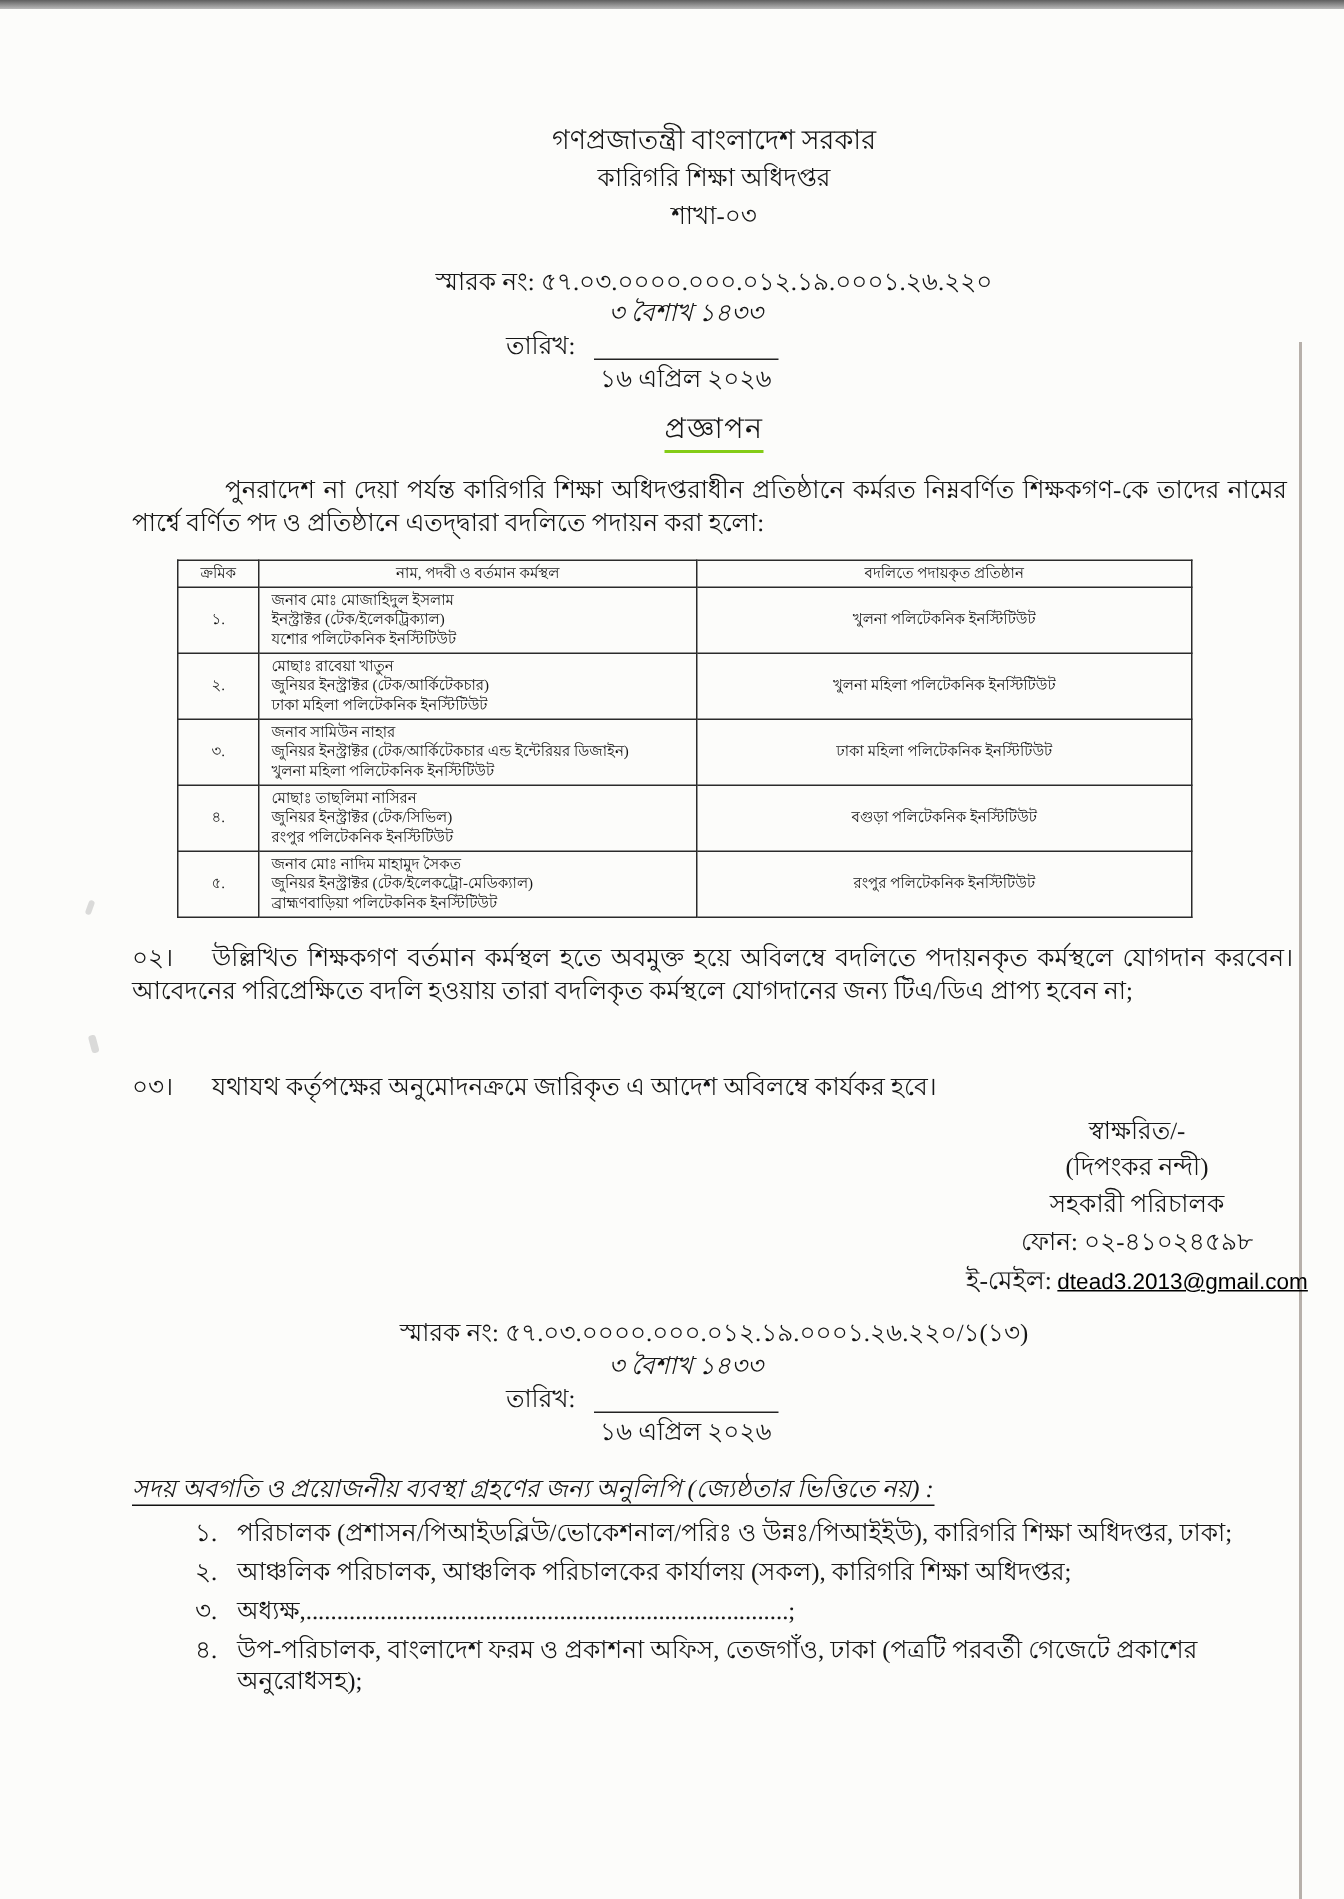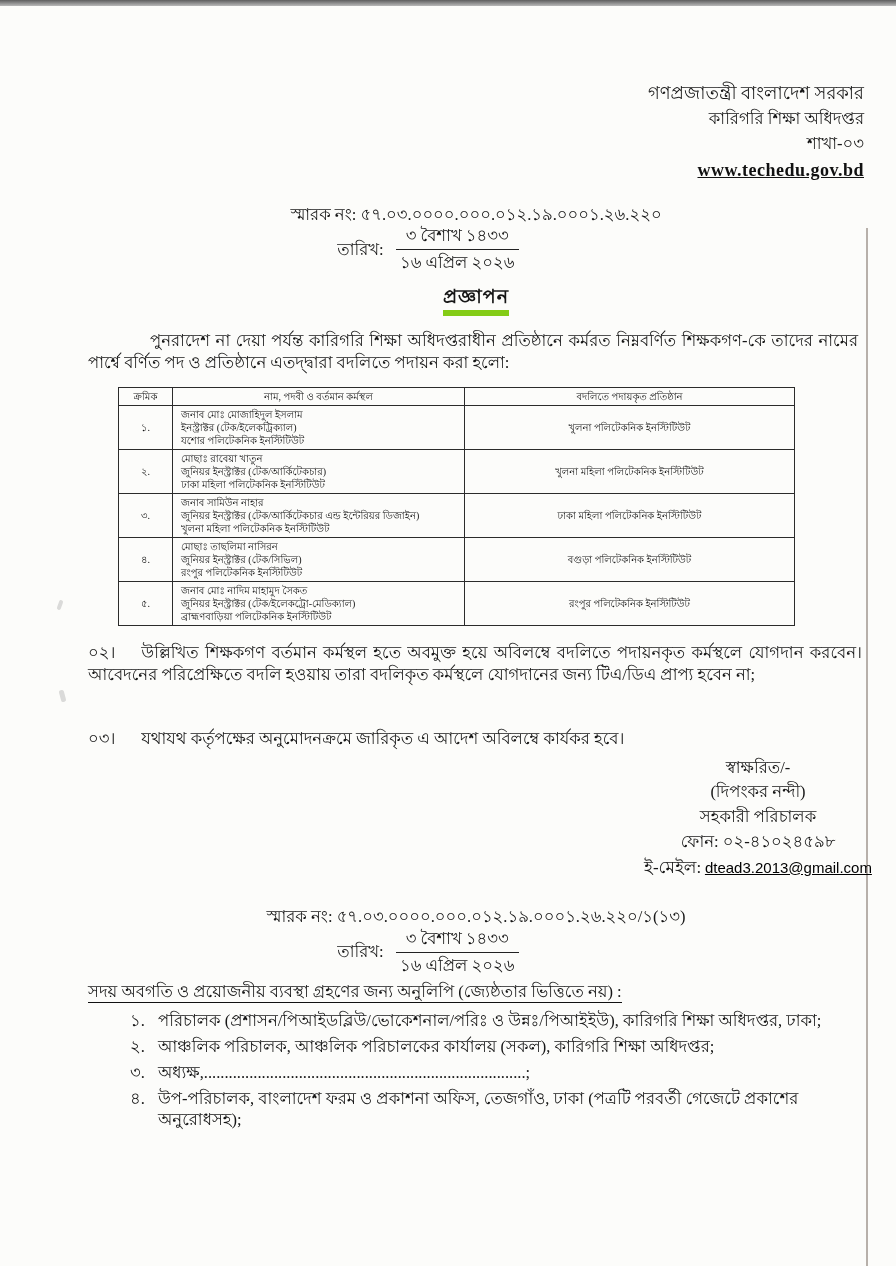--- a/index.html
+++ b/index.html
@@ -25,43 +25,43 @@
     position: absolute; top: 228px; bottom: 0; right: 28px; width: 2px;
     background: #b7b0aa;
   }
   .smudge { position: absolute; background: #9a9a9a; opacity: .35; border-radius: 2px; }
   .smudge1 { left: 58px; top: 600px; width: 4px; height: 10px; transform: rotate(20deg); }
   .smudge2 { left: 60px; top: 690px; width: 5px; height: 12px; transform: rotate(-15deg); }
 
   .content { position: relative; padding: 80px 32px 0 88px; }
 
   
-  .doc-header { text-align: right; }
+  .doc-header { text-align: center; }
   .doc-header div { line-height: 1.5; }
   .hdr-govt { font-size: 18px; }
   .hdr-site a, .link { color: #111; font-weight: bold; text-decoration: underline; }
   .hdr-site { font-size: 18px; letter-spacing: .5px; }
 
   
   .memo-row {
     display: flex; justify-content: space-between; align-items: center;
     margin-top: 20px;
     flex-direction: column;
   }
   .memo-no { font-size: 16.5px; }
   .date-block { display: flex; align-items: center; gap: 12px; margin-right: 96px; }
   .date-stack { text-align: center; font-size: 16.5px; }
-  .date-top { padding: 0 10px 2px 10px; border-bottom: 1.5px solid #222; }
+  .date-top { padding: 0 10px 19px 10px; border-bottom: 1.5px solid #222; font-style: italic; }
   .date-bottom { padding-top: 2px; }
 
   
   .doc-title-wrap { text-align: center; margin-top: 10px; }
   .doc-title {
-    display: inline-block; font-weight: bold; font-size: 19px;
-    border-bottom: 6px solid #84cc16; padding-bottom: 1px; letter-spacing: 1px;
+    display: inline-block; font-weight: normal; font-size: 19px;
+    border-bottom: 2px solid #84cc16; padding-bottom: 1px; letter-spacing: 1px;
   }
 
   
   .intro {
     margin-top: 14px; text-align: justify; text-indent: 62px;
     padding-right: 6px;
   }
 
   
   table.transfer {
@@ -88,21 +88,21 @@
   
   .sig-block {
     margin-top: 6px; margin-left: 530px; width: 280px;
     text-align: center; line-height: 1.5;
   }
   .sig-email { font-size: 15px; }
   .sig-email .email-label { font-size: 17px; }
   .sig-email a { color: #000000; text-decoration: underline; font-family: "Liberation Sans", sans-serif; }
 
   
-  .dist-heading-wrap { margin-top: 4px; }
+  .dist-heading-wrap { margin-top: 16px; font-style: italic; }
   .dist-heading { display: inline; border-bottom: 1.6px solid #111; padding-bottom: 1px; }
   .dist-list { margin-top: 8px; }
   .dist-item { display: flex; margin-top: 4px; }
   .dist-num { width: 28px; margin-left: 42px; flex: 0 0 auto; }
   .dist-text { flex: 1; padding-right: 40px; }
 </style>
 </head>
 <body>
 
 <div class="page">
@@ -111,21 +111,20 @@
   <div class="scan-edge-line"></div>
   <div class="smudge smudge1"></div>
   <div class="smudge smudge2"></div>
 
   <div class="content">
 
     <div class="doc-header">
       <div class="hdr-govt">গণপ্রজাতন্ত্রী বাংলাদেশ সরকার</div>
       <div>কারিগরি শিক্ষা অধিদপ্তর</div>
       <div>শাখা-০৩</div>
-      <div class="hdr-site"><a href="#">www.techedu.gov.bd</a></div>
     </div>
 
     <div class="memo-row">
       <div class="memo-no">স্মারক নং: ৫৭.০৩.০০০০.০০০.০১২.১৯.০০০১.২৬.২২০</div>
       <div class="date-block">
         <span>তারিখ:</span>
         <span class="date-stack">
           <span class="date-top" style="display:block">৩ বৈশাখ ১৪৩৩</span>
           <span class="date-bottom" style="display:block">১৬ এপ্রিল ২০২৬</span>
         </span>
@@ -209,21 +208,21 @@
       <div>স্বাক্ষরিত/-</div>
       <div>(দিপংকর নন্দী)</div>
       <div>সহকারী পরিচালক</div>
       <div>ফোন: ০২-৪১০২৪৫৯৮</div>
       <div class="sig-email">
         <span class="email-label">ই-মেইল:</span>
         <a href="#">dtead3.2013@gmail.com</a>
       </div>
     </div>
 
-    <div class="memo-row" style="margin-top:26px">
+    <div class="memo-row" style="margin-top:12px">
       <div class="memo-no">স্মারক নং: ৫৭.০৩.০০০০.০০০.০১২.১৯.০০০১.২৬.২২০/১(১৩)</div>
       <div class="date-block">
         <span>তারিখ:</span>
         <span class="date-stack">
           <span class="date-top" style="display:block">৩ বৈশাখ ১৪৩৩</span>
           <span class="date-bottom" style="display:block">১৬ এপ্রিল ২০২৬</span>
         </span>
       </div>
     </div>
 

